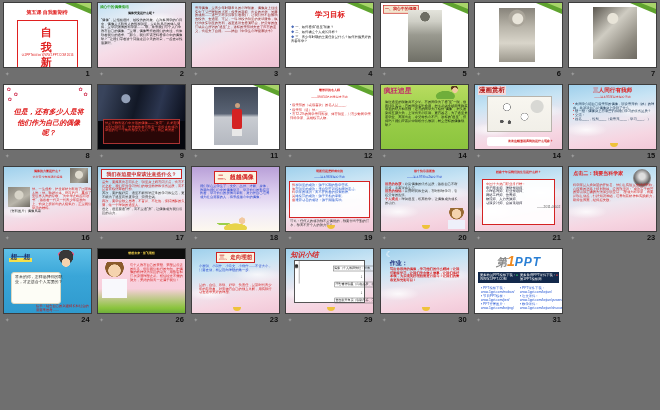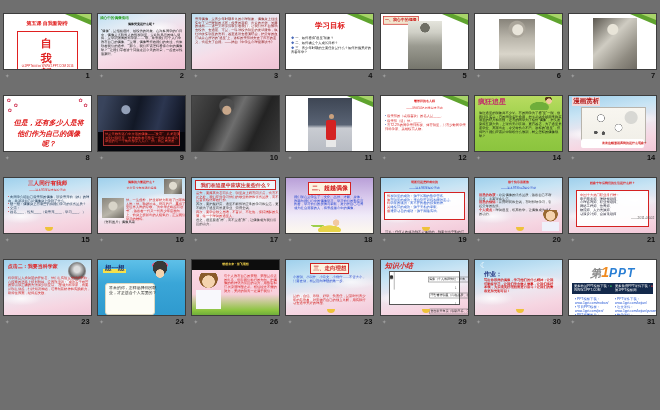--- a/index.html
+++ b/index.html
@@ -1,20 +1,20 @@
 <!DOCTYPE html>
 <html><head>
 <meta charset="utf-8">
 <style>
   html,body{margin:0;padding:0;}
   body{font-family:"Liberation Sans",sans-serif;}
   .grid{position:relative;width:660px;height:410px;background:#6f6f6f;display:grid;
         grid-template-columns:repeat(7,94.28px);grid-auto-rows:82px;padding-top:1px;box-sizing:border-box;overflow:hidden;}
   .cell{position:relative;width:94.28px;height:82px;}
-  .thumb{position:relative;width:87px;height:55px;margin:13px auto 0;background:#fff;overflow:hidden;
+  .thumb{position:relative;width:87px;height:64px;margin:2px auto 0;background:#fff;overflow:hidden;
          box-shadow:0 0 0 1px rgba(20,20,20,.55);cursor:pointer;}
   .meta{width:87px;margin:1px auto 0;height:12px;display:flex;justify-content:space-between;align-items:center;padding:0 1px;box-sizing:border-box;}
   .tstar{font-size:6px;color:#9e9e9e;line-height:1;}
   .pnum{font-size:7.5px;font-weight:bold;color:#101010;line-height:1;}
 
   
   .z{position:absolute;font-size:6px;line-height:1.18;transform:scale(.55);transform-origin:0 0;width:150px;}
   .z4{position:absolute;font-size:6px;line-height:1.2;transform:scale(.66);transform-origin:0 0;width:124px;}
   .zc{position:absolute;left:0;width:174px;font-size:6px;line-height:1.2;transform:scale(.5);transform-origin:0 0;text-align:center;}
 
@@ -384,27 +384,20 @@
       <div class="s9cap">
         <div class="z">他是无数影迷心中永远的偶像——“发哥”。从龙套演员到国际巨星，他凭着执着与勤奋一步步走向成功，塑造的每一个角色都深入人心。他，就是周润发。</div>
       </div>
     </div>
     <div class="meta">
         <span class="tstar">✦</span>
         <span class="pnum">9</span>
       </div>
   </div>
 
-  <div class="cell">
-    <div class="thumb s10bg"></div>
-    <div class="meta">
-        <span class="tstar">✦</span>
-        <span class="pnum">10</span>
-      </div>
-  </div>
 
   <div class="cell">
     <div class="thumb rb">
       <div class="ph11">
         <div class="j11"></div>
       </div>
     </div>
     <div class="meta">
         <span class="tstar">✦</span>
         <span class="pnum">11</span>

